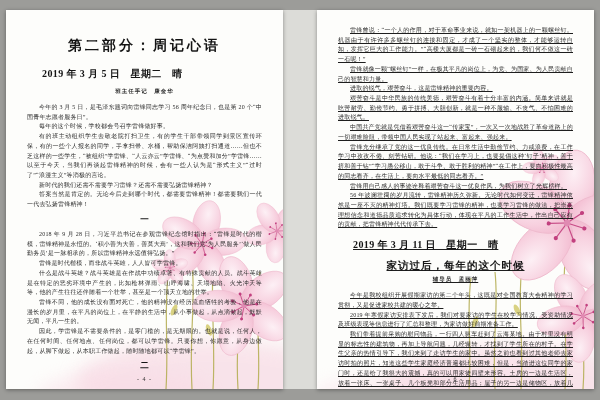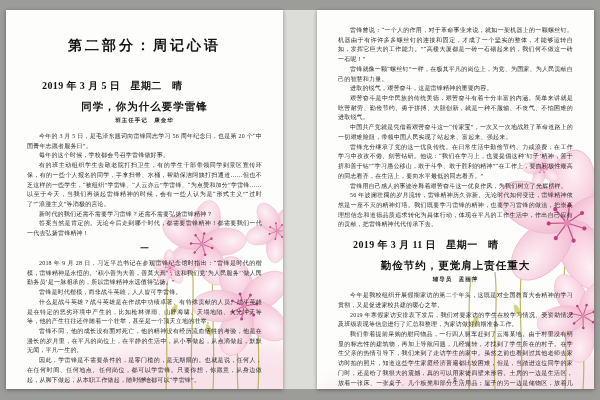--- a/index.html
+++ b/index.html
@@ -11,28 +11,28 @@
   .page-gap{position:absolute;left:283px;top:10px;width:34px;height:379px;background:#dcdcd8;}
   .page{
     position:absolute;top:10px;width:277px;height:379px;
     background:#fdfdfb;overflow:hidden;
     box-shadow:0 1px 4px rgba(0,0,0,.38);
   }
   .page-left{left:6px;}
   .page-right{left:317px;}
   .deco{position:absolute;left:0;top:0;z-index:1;}
   .content{position:relative;z-index:2;padding:0 21px;color:#1e1e1e;}
-  .sec-title{font-size:14px;font-weight:bold;text-align:center;letter-spacing:3px;margin:27px 0 24px;color:#141414;}
+  .sec-title{font-size:14px;font-weight:bold;text-align:center;letter-spacing:3px;margin:27px 0 12px;color:#141414;}
   .date-line{font-size:10px;font-weight:bold;margin:0 0 7px 15px;letter-spacing:.4px;color:#141414;}
   .art-title{font-size:10.5px;font-weight:bold;text-align:center;margin:2px 0 3px;color:#141414;letter-spacing:1px;}
   .byline{font-size:5.5px;font-weight:bold;text-align:center;margin:0 0 8px;color:#2a2a2a;letter-spacing:1px;}
   p.body{font-size:6px;line-height:1.62;text-align:justify;text-indent:2em;margin:0;color:#2b2b2b;letter-spacing:.2px;}
   .sep{font-size:8.5px;font-weight:bold;text-align:center;margin:4px 0 4px;color:#141414;}
   .pageno{position:absolute;bottom:7px;left:0;right:0;text-align:center;font-size:6px;color:#333;z-index:2;letter-spacing:1px;}
-  .rp-top{padding-top:16px;}
+  .rp-top{padding-top:16px;text-decoration:underline;}
   .a2-date{margin-top:8px;}
 </style>
 </head>
 <body>
 
 <div class="page-gap"></div>
 
 <div class="page page-left">
 
   <svg class="deco" width="277" height="379" viewBox="0 0 277 379" aria-hidden="true">
@@ -90,21 +90,20 @@
     </g>
     <use href="#blossom" transform="translate(196,234) scale(0.9) rotate(12)"></use>
     <use href="#blossom" transform="translate(238,296) scale(1.05) rotate(-18)"></use>
     <use href="#blossom" transform="translate(271,221) scale(0.65) rotate(40)"></use>
     <use href="#blossom" transform="translate(164,258) scale(0.38) rotate(70)"></use>
   </svg>
 
   <div class="content">
     <div class="sec-title">第二部分：周记心语</div>
     <div class="date-line">2019 年 3 月 5 日　星期二　晴</div>
-    <div class="art-title">同学，你为什么要学雷锋</div>
     <div class="byline">班主任手记　康金华</div>
 
     <p class="body">今年的 3 月 5 日，是毛泽东题词向雷锋同志学习 56 周年纪念日，也是第 20 个“中国青年志愿者服务日”。</p>
     <p class="body">每年的这个时候，学校都会号召学雷锋做好事。</p>
     <p class="body">有的班主动组织学生去敬老院打扫卫生，有的学生干部带领同学到景区宣传环保，有的一些个人报名的同学，手拿扫帚、水桶，帮助保洁阿姨打扫通道……但也不乏这样的一些学生，“被组织”学雷锋、“人云亦云”学雷锋、“为点赞和加分”学雷锋……以至于今天，当我们再谈起雷锋精神的时候，会有一些人认为是“形式主义”“过时了”“浪漫主义”等消极的言论。</p>
     <p class="body">新时代的我们还需不需要学习雷锋？还需不需要弘扬雷锋精神？</p>
     <p class="body">答案当然是肯定的。无论今后走到哪个时代，都需要雷锋精神！都需要我们一代一代去弘扬雷锋精神！</p>
 
     <div class="sep">一</div>
 
@@ -147,21 +146,21 @@
     <p class="body">雷锋曾说：“一个人的作用，对于革命事业来说，就如一架机器上的一颗螺丝钉。机器由于有许许多多螺丝钉的连接和固定，才成了一个坚实的整体，才能够运转自如，发挥它巨大的工作能力。”“高楼大厦都是一砖一石砌起来的，我们何不做这一砖一石呢！”</p>
     <p class="body">雷锋就像一颗“螺丝钉”一样，在极其平凡的岗位上，为党、为国家、为人民贡献自己的智慧和力量。</p>
     <p class="body">进取的锐气，艰苦奋斗，这是雷锋精神的重要内容。</p>
     <p class="body">艰苦奋斗是中华民族的传统美德，艰苦奋斗有着十分丰富的内涵。简单来讲就是吃苦耐劳、勤俭节约、勇于拼搏、大胆创新，就是一种不服输、不丧气、不怕困难的进取锐气。</p>
     <p class="body">中国共产党就是凭借着艰苦奋斗这一“传家宝”，一次又一次地战胜了革命道路上的一切艰难险阻，带领中国人民实现了站起来、富起来、强起来。</p>
     <p class="body">雷锋充分继承了党的这一优良传统。在日常生活中勤俭节约、力戒浪费，在工作学习中孜孜不倦、刻苦钻研。他说：“我们在学习上，也要提倡这种‘钉子’精神，善于挤和善于钻”“学习愚公移山，敢于斗争、敢于胜利的精神”“在工作上，要向积极性最高的同志看齐，在生活上，要向水平最低的同志看齐。”</p>
     <p class="body">雷锋用自己感人的事迹诠释着艰苦奋斗这一优良作风，为我们树立了光辉榜样。</p>
     <p class="body">56 年波澜壮阔的岁月流转，雷锋精神历久弥新。无论时代如何变迁，雷锋精神依然是一座不灭的精神灯塔。我们既要学习雷锋的精神，也要学习雷锋的做法，把崇高理想信念和道德品质追求转化为具体行动，体现在平凡的工作生活中，作出自己应有的贡献，把雷锋精神代代传承下去。</p>
 
     <div class="date-line a2-date">2019 年 3 月 11 日　星期一　晴</div>
-    <div class="art-title">勤俭节约，更觉肩上责任重大</div>
+    <div class="art-title">家访过后，每年的这个时候</div>
     <div class="byline">辅导员　孟丽萍</div>
 
     <p class="body">今年是我校组织开展假期家访的第二个年头，这既是对全国教育大会精神的学习贯彻，又是促进家校共建的暖心之举。</p>
     <p class="body">2019 年寒假家访安排表下发后，我们对要家访的学生在校学习情况、受资助情况及班级表现等信息进行了汇总和整理，为家访做好前期准备工作。</p>
     <p class="body">我们带着提前采购的慰问物品，一行四人驱车赶到了云海某地。由于村里没有明显的标志性的建筑物，再加上导航问题，几经辗转，才找到了学生所在的村子。在学生父亲的热情引导下，我们来到了走访学生的家中。虽然之前也看到过其他老师去家访时拍的照片，知道这些学生家庭经济普遍都比较困难，但是，当踏进这位同学的家门时，还是给了我很大的震撼，真的可以用家徒四壁来形容。土房的一边是生活区，放着一张床、一张桌子、几个板凳和部分生活用品；屋子的另一边是储物区，放着几麻袋的粮食和其他杂物，除了一个电饭煲，没有看到其他的家用电器。</p>
 
   </div>
 
   <div class="pageno">- 6 -</div>
 </div>

